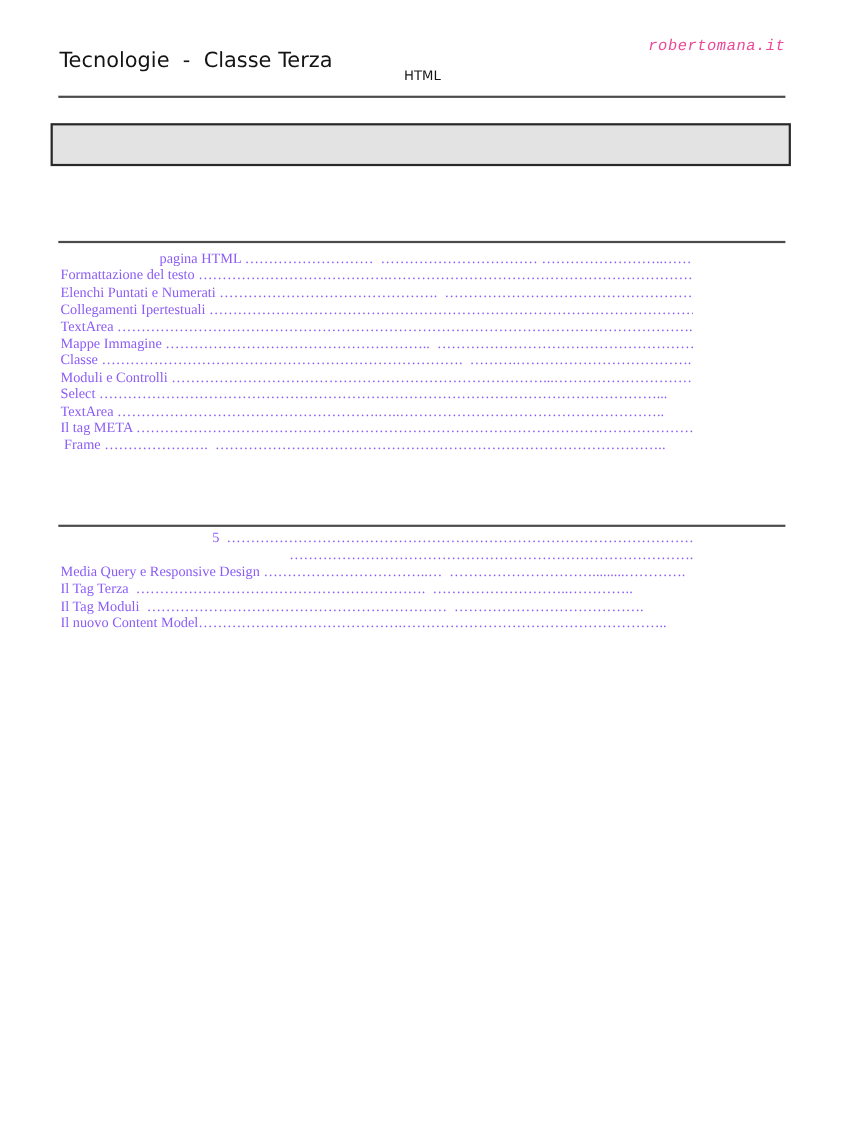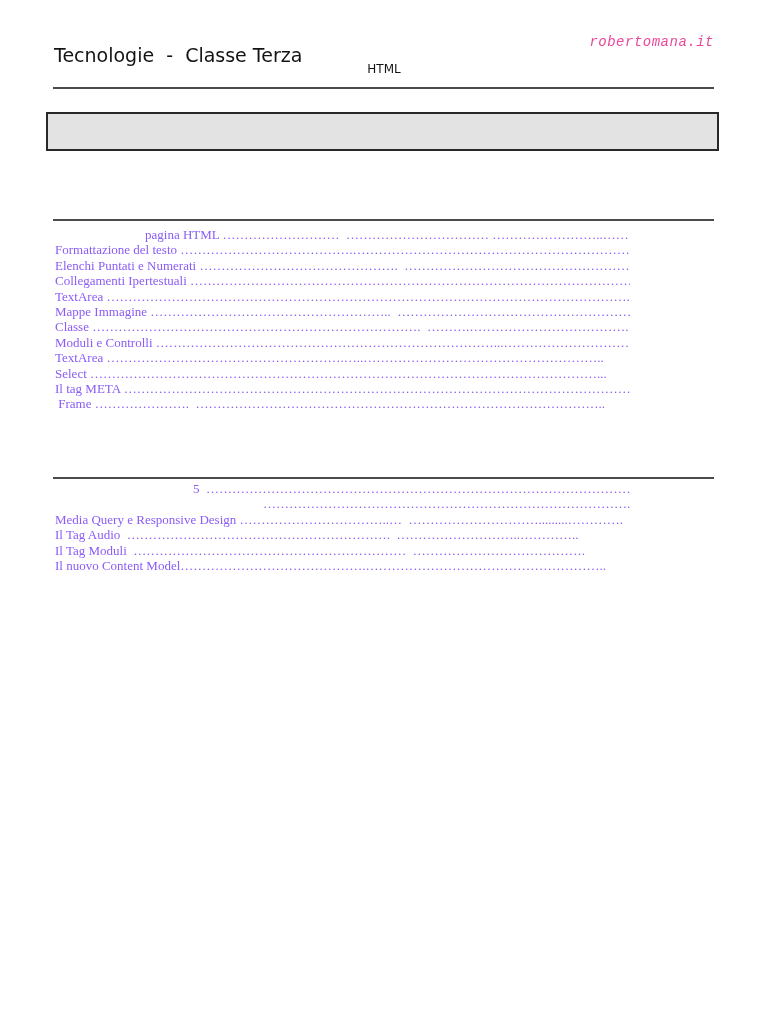--- a/index.html
+++ b/index.html
@@ -67,30 +67,30 @@
 
   <div class="toc toc-main">
     <div class="toc-row ind-a"><span>pagina HTML </span><span>………………………  …………………………… ……………………..……</span></div>
     <div class="toc-row"><span>Formattazione del testo </span><span>………………………………….………………………………………………………………</span></div>
     <div class="toc-row"><span>Elenchi Puntati e Numerati </span><span>……………………………………….  …………………………………………………..</span></div>
     <div class="toc-row"><span>Collegamenti Ipertestuali </span><span>………………………………………………………………………………………….….</span></div>
     <div class="toc-row"><span>TextArea </span><span>…………………………………………………………………………………………………………..</span></div>
     <div class="toc-row"><span>Mappe Immagine </span><span>………………………………………………..  ……………………………………………….</span></div>
     <div class="toc-row"><span>Classe </span><span>………………………………………………………………….  ……….……………………………….</span></div>
     <div class="toc-row"><span>Moduli e Controlli </span><span>……………………………………………………………………...…………………………..</span></div>
+    <div class="toc-row"><span>Select </span><span>………………………………………………………………………………………………………...</span></div>
     <div class="toc-row"><span>TextArea </span><span>……………………………………………….…..………………………………………………..</span></div>
-    <div class="toc-row"><span>Select </span><span>………………………………………………………………………………………………………...</span></div>
     <div class="toc-row"><span>Il tag META </span><span>………………………………………………………………………………………………………</span></div>
     <div class="toc-row"><span> Frame </span><span>………………….  …………………………………………………………………………………..</span></div>
   </div>
 
   <div class="rule rule-3"></div>
 
   <div class="toc toc-appendix">
     <div class="toc-row ind-b"><span>5  </span><span>…………………………………………………………………………………………..</span></div>
     <div class="toc-row ind-c"><span></span><span>…………………………………………………………………………..</span></div>
     <div class="toc-row"><span>Media Query e Responsive Design </span><span>……………………………..…  ………………………….........………….</span></div>
-    <div class="toc-row"><span>Il Tag Audio  </span><span>…………………………………………………….  ………………………..…………..</span></div>
+    <div class="toc-row"><span>Il Tag Terza  </span><span>…………………………………………………….  ………………………..…………..</span></div>
     <div class="toc-row"><span>Il Tag Moduli  </span><span>………………………………………………………  ………………………………….</span></div>
     <div class="toc-row"><span>Il nuovo Content Model</span><span>…………………………………….………………………………………………..</span></div>
   </div>
 
 </div>
 
 </body></html>

